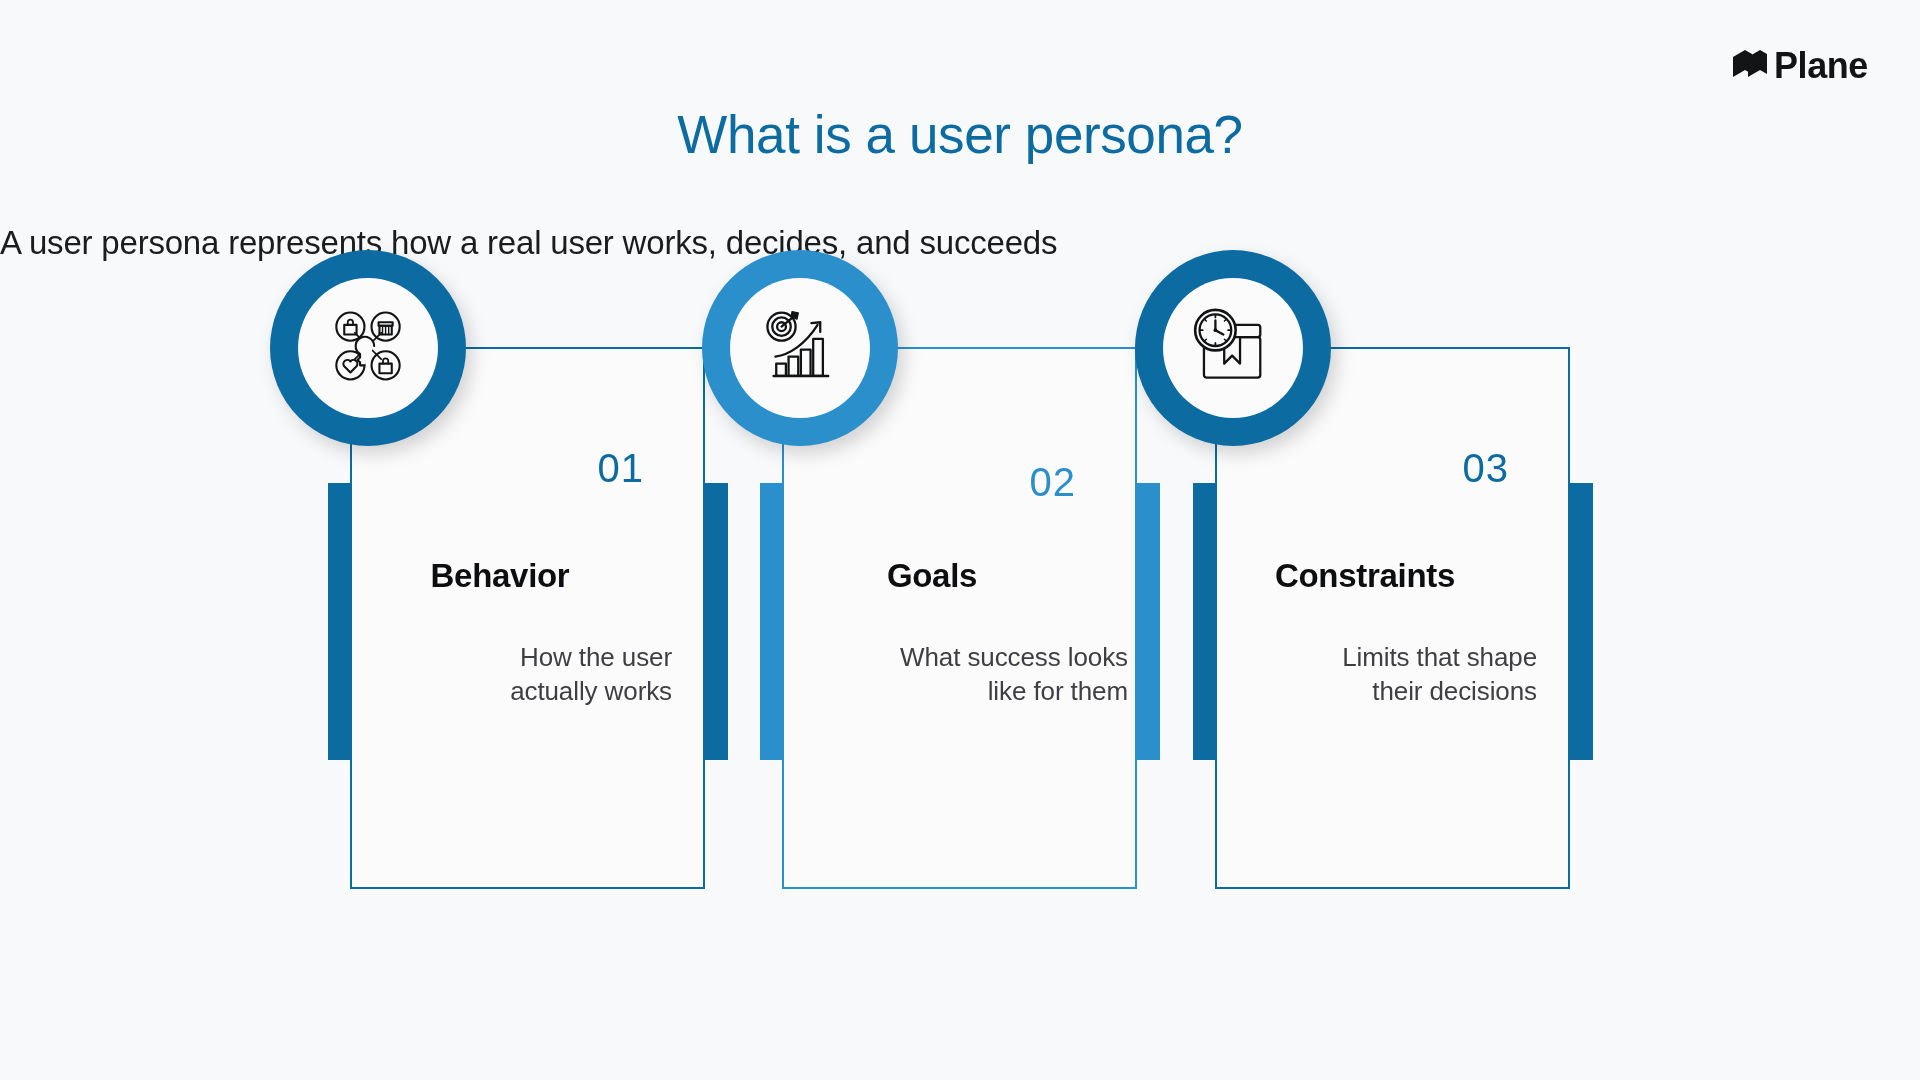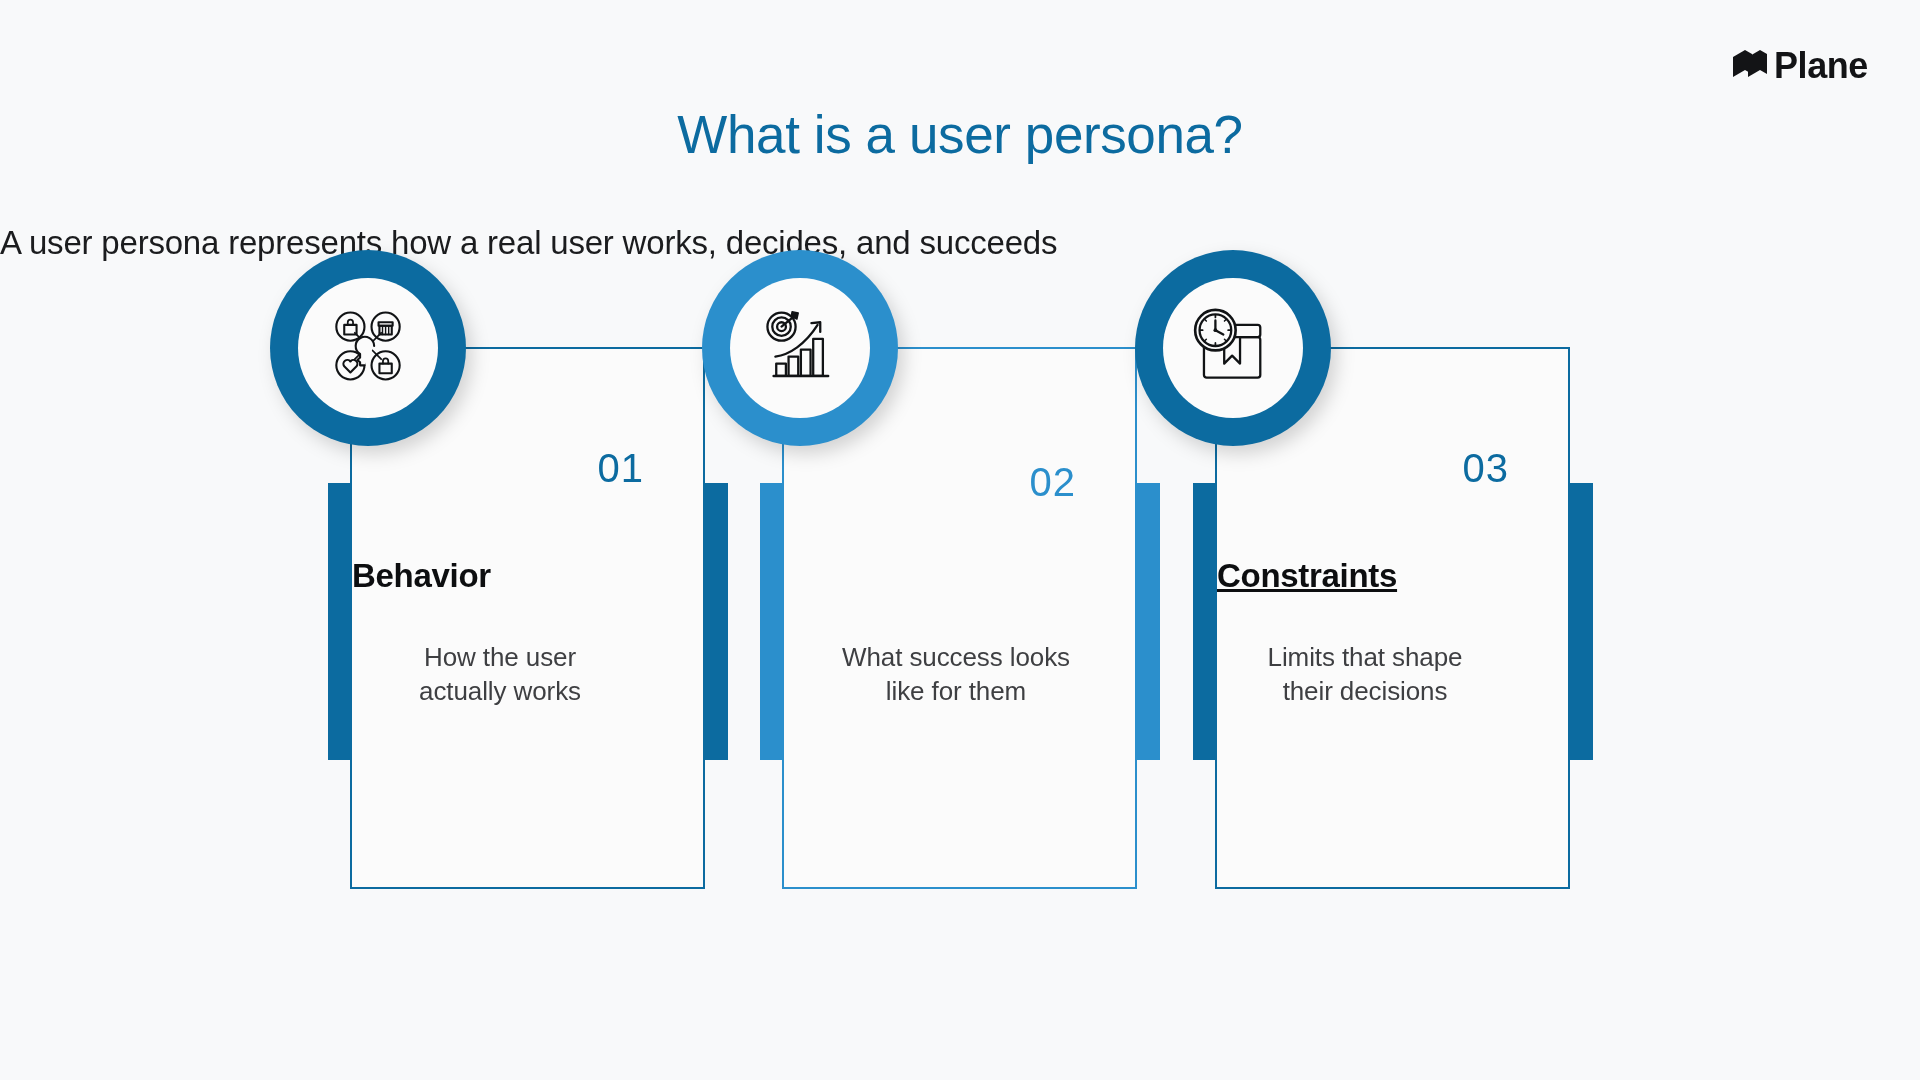--- a/index.html
+++ b/index.html
@@ -131,33 +131,33 @@
     justify-content: center;
   }
   .card-icon { display: block; }
 
   
   .card-heading {
     position: absolute;
     left: 0;
     top: 258px;
     width: 100%;
+    text-align: center;
     font-size: 33px;
     font-weight: 600;
     color: #0d0e10;
     letter-spacing: -0.3px;
     line-height: 1.1;
-    padding-left: 24px;
   }
   .card-desc {
     position: absolute;
     left: 0;
     top: 340px;
     width: 100%;
-    text-align: center;
+    text-align: right;
     font-size: 26px;
     font-weight: 400;
     color: #3e3f42;
     line-height: 1.32;
     letter-spacing: -0.1px;
   }
 </style>
 </head>
 <body>
 
@@ -236,20 +236,21 @@
 
             <path d="M20 84 h62" stroke-width="2.8"></path>
             <rect x="23" y="70" width="11" height="14"></rect>
             <rect x="37" y="62" width="11" height="22"></rect>
             <rect x="51" y="54" width="11" height="30"></rect>
             <rect x="65" y="42" width="11" height="42"></rect>
           </svg>
         </span>
       </div>
     </div>
+    <div class="card-heading" style="z-index: 3;">Goals</div>
     <div class="card-desc" style="z-index: 3; margin-left: 24px;">What success looks<br>like for them</div>
   </div>
 
   <div class="card c3">
     <div class="card-backing" style="background: rgb(12, 107, 160); left: 0px; top: 183px; width: 400px; height: 277px; z-index: 1; position: absolute;"></div>
     <div class="card-box" style="border: 2px solid rgb(12, 107, 160); z-index: 2; position: absolute;"></div>
     <div class="card-number" style="color: rgb(12, 107, 160); z-index: 3;">03</div>
     <div class="card-ring" style="background: rgb(12, 107, 160); z-index: 4;">
       <div class="card-ring-inner">
         <span class="card-icon">
@@ -265,17 +266,17 @@
             <circle cx="30" cy="32" r="18"></circle>
             <path d="M30 32 L30 21 M30 32 L39 37" stroke-width="2.6"></path>
             <circle cx="30" cy="32" r="2.2" fill="#111315" stroke="none"></circle>
 
             <path d="M30 14.5 v3 M30 46.5 v3 M12.5 32 h3 M44.5 32 h3" stroke-width="2"></path>
             <path d="M17.6 19.6 l2.1 2.1 M40.3 42.3 l2.1 2.1 M42.4 19.6 l-2.1 2.1 M19.7 42.3 l-2.1 2.1" stroke-width="1.7"></path>
           </svg>
         </span>
       </div>
     </div>
-    <div class="card-heading" style="z-index: 3; text-decoration: underline;">Constraints</div>
+    <div class="card-heading" style="z-index: 3;">Constraints</div>
     <div class="card-desc" style="z-index: 3;">Limits that shape<br>their decisions</div>
   </div>
 
 </div>
 
 </body></html>

